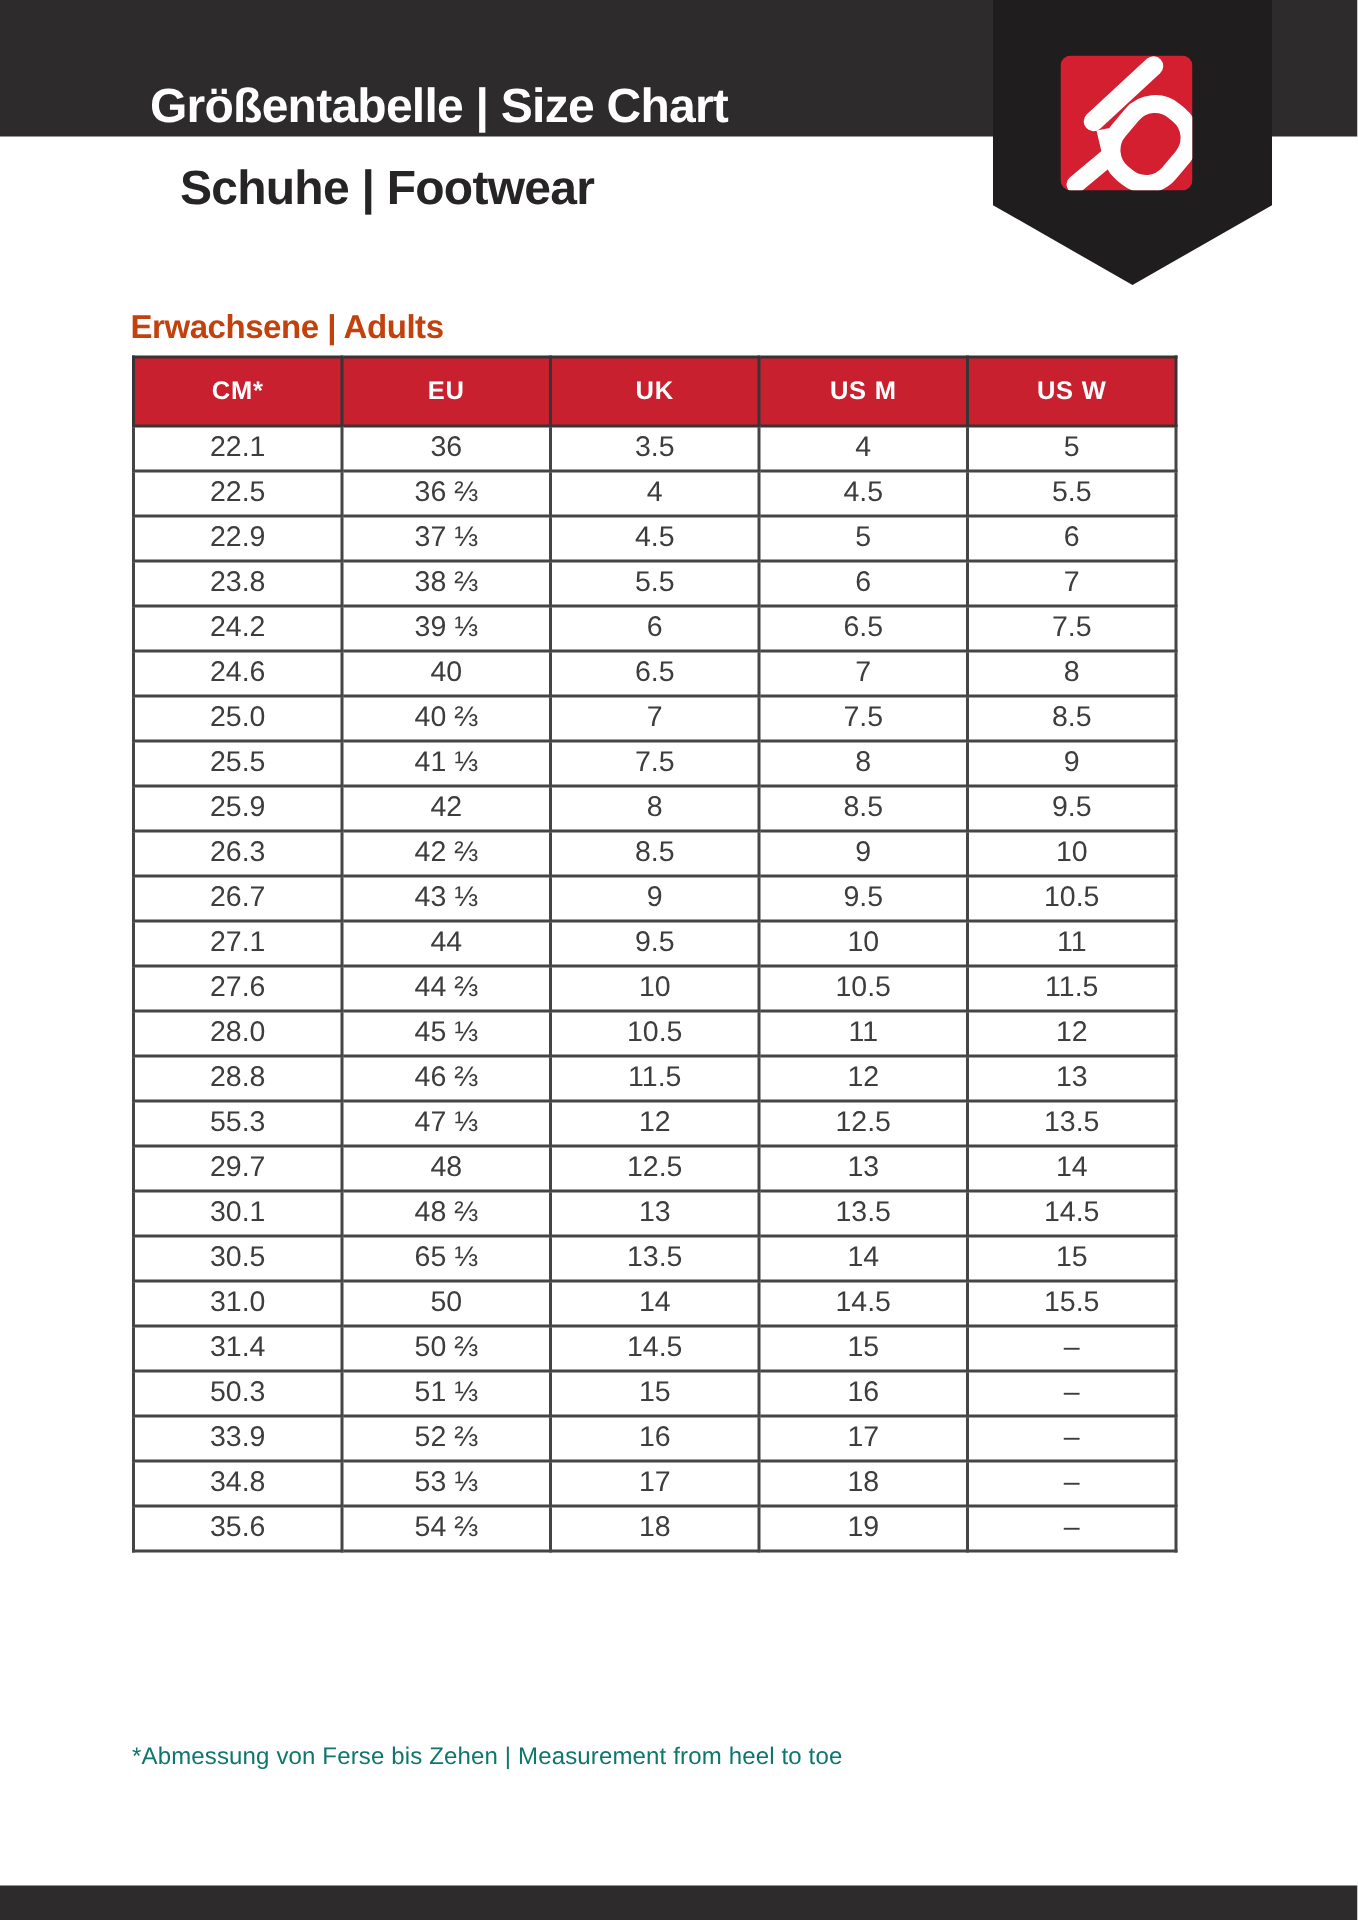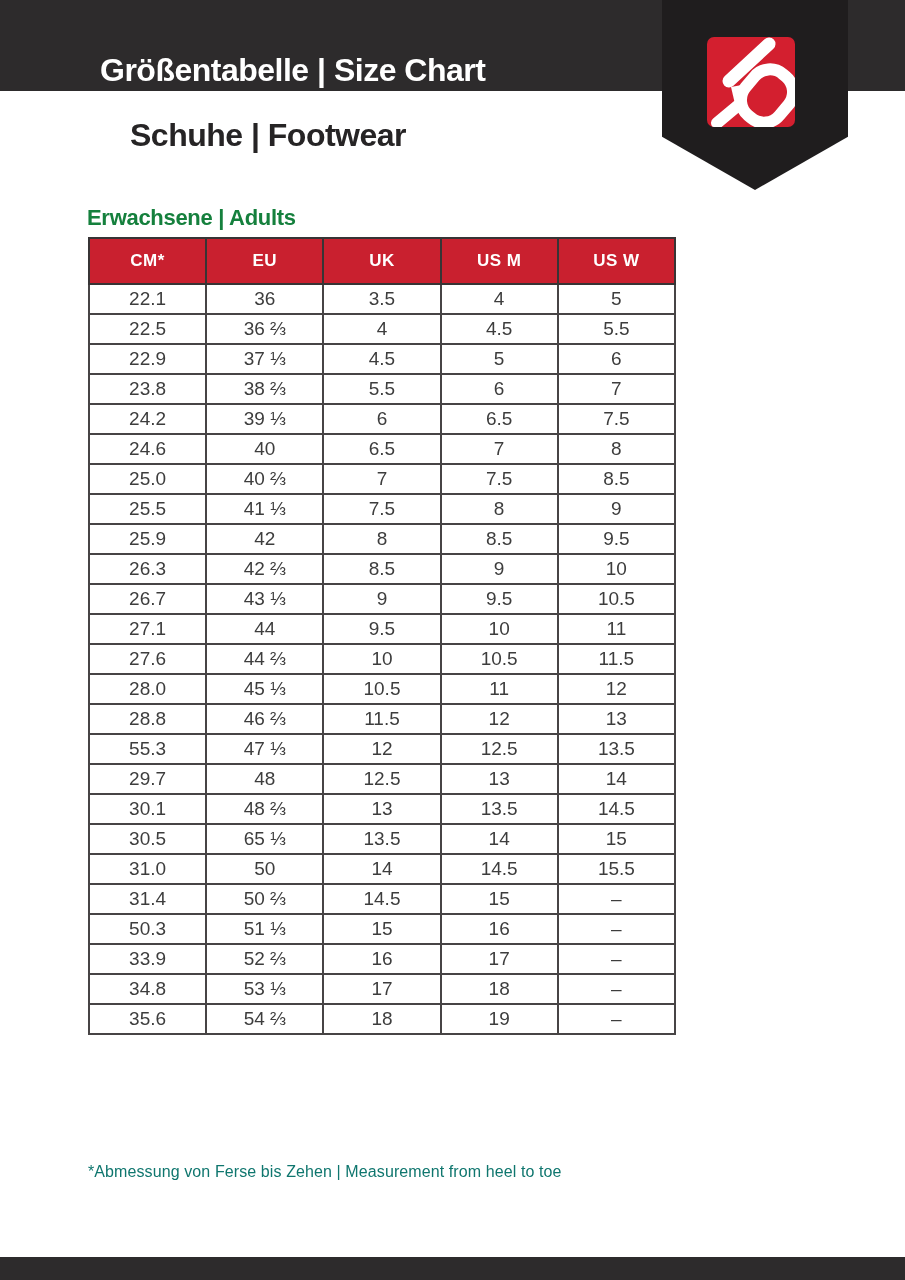--- a/index.html
+++ b/index.html
@@ -28,48 +28,48 @@
     position: absolute; left: 100px; top: 54px;
     margin: 0;
     color: #ffffff;
     font-size: 32px; font-weight: bold;
     letter-spacing: -0.5px;
     line-height: 1;
     white-space: nowrap;
   }
   .page-subtitle {
     position: absolute; left: 112px; top: 101px;
-    margin: 18px;
+    margin: 8px;
     color: #262425;
     font-size: 32px; font-weight: bold;
     letter-spacing: -0.5px;
     line-height: 1;
     white-space: nowrap;
   }
   .ribbon {
     position: absolute; left: 662px; top: 0;
     width: 186px; height: 190px;
     background: var(--ribbon-dark);
     clip-path: polygon(0 0, 100% 0, 100% 72%, 50% 100%, 0 72%);
   }
   .logo {
     position: absolute; left: 45px; top: 37px;
     display: block;
   }
   .section-heading {
     position: absolute; left: 87px; top: 205px;
     margin: 0;
-    color: #15803d;
+    color: #c2410c;
     font-size: 22px; font-weight: bold;
     letter-spacing: -0.3px;
     white-space: nowrap;
   }
   table.size-table {
     position: absolute; left: 88px; top: 237px;
-    width: 588px;
+    width: 697px;
     border-collapse: collapse;
     table-layout: fixed;
     text-align: center;
   }
   table.size-table th {
     background: var(--brand-red);
     color: #ffffff;
     font-size: 17px; font-weight: bold;
     letter-spacing: 0.5px;
     height: 46px;

